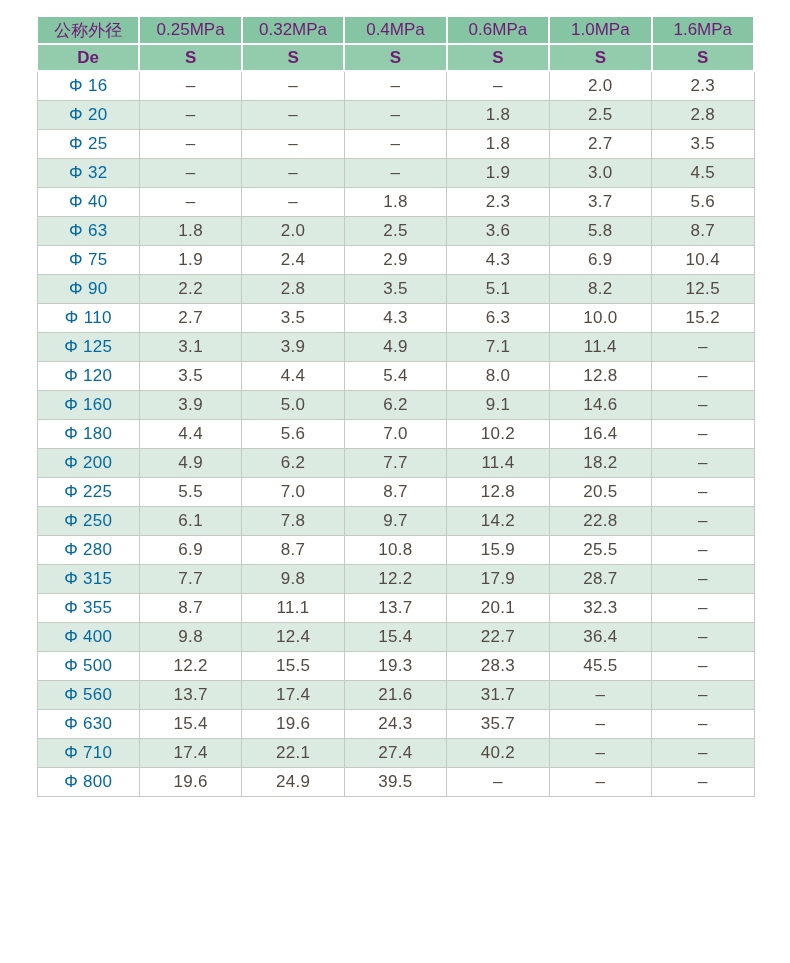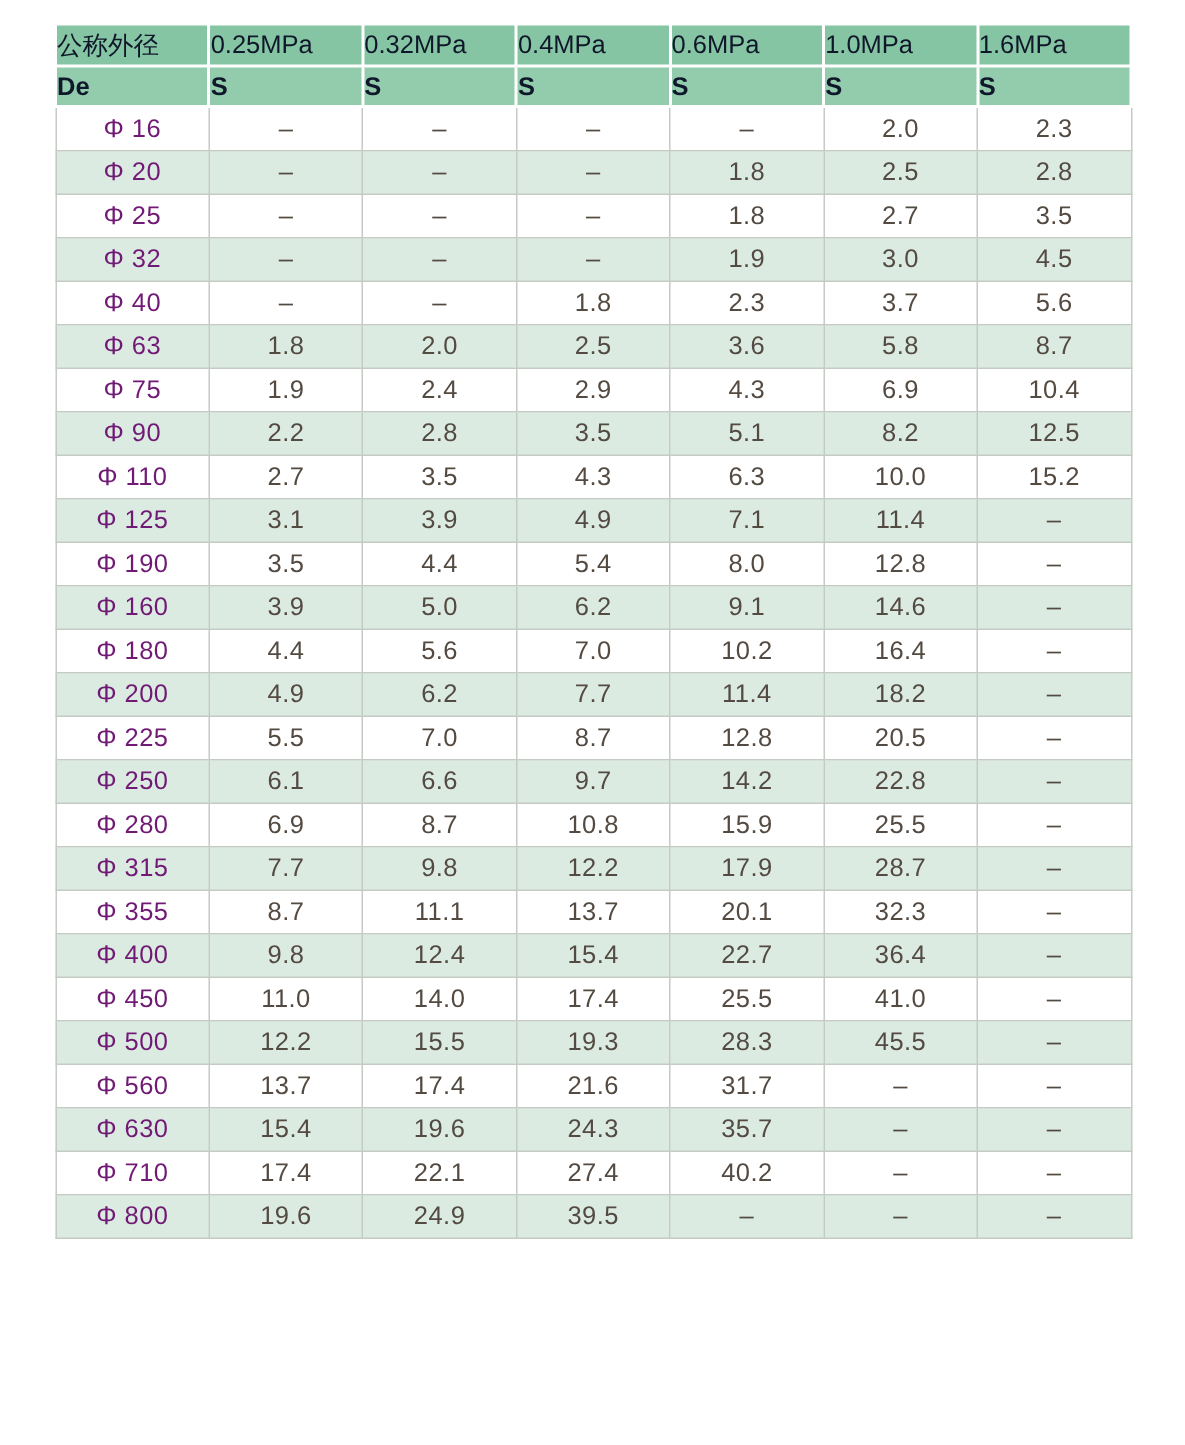--- a/index.html
+++ b/index.html
@@ -25,43 +25,43 @@
     width: 719px;
     border-collapse: collapse;
     table-layout: fixed;
     font-size: 17px;
   }
   thead th {
     background: #86c5a3;
     border: 2px solid #ffffff;
     font-weight: normal;
     height: 26px;
-    text-align: left;
-    color: #0f172a;
+    text-align: center;
+    color: #701a75;
     padding: 0;
   }
   thead tr.sub-row th {
     background: #92ccac;
     height: 25px;
     font-weight: bold;
   }
   tbody td {
     border: 1px solid #c3cbc4;
     height: 28px;
     text-align: center;
     background: #ffffff;
     padding: 0;
     color: #534a42;
     letter-spacing: 0.3px;
   }
   tbody tr:nth-child(even) td {
     background: #dcebe2;
   }
   tbody td.c0 {
-    color: #701a75;
+    color: #0369a1;
   }
 </style>
 </head>
 <body>
 
 <div class="page">
   <table class="spec-table">
     <thead>
       <tr>
         <th>公称外径</th>
@@ -167,21 +167,21 @@
         <tr>
           <td class="c0">Φ 125</td>
           <td>3.1</td>
           <td>3.9</td>
           <td>4.9</td>
           <td>7.1</td>
           <td>11.4</td>
           <td>–</td>
         </tr>
         <tr>
-          <td class="c0">Φ 190</td>
+          <td class="c0">Φ 120</td>
           <td>3.5</td>
           <td>4.4</td>
           <td>5.4</td>
           <td>8.0</td>
           <td>12.8</td>
           <td>–</td>
         </tr>
         <tr>
           <td class="c0">Φ 160</td>
           <td>3.9</td>
@@ -214,21 +214,21 @@
           <td>5.5</td>
           <td>7.0</td>
           <td>8.7</td>
           <td>12.8</td>
           <td>20.5</td>
           <td>–</td>
         </tr>
         <tr>
           <td class="c0">Φ 250</td>
           <td>6.1</td>
-          <td>6.6</td>
+          <td>7.8</td>
           <td>9.7</td>
           <td>14.2</td>
           <td>22.8</td>
           <td>–</td>
         </tr>
         <tr>
           <td class="c0">Φ 280</td>
           <td>6.9</td>
           <td>8.7</td>
           <td>10.8</td>
@@ -257,29 +257,20 @@
         <tr>
           <td class="c0">Φ 400</td>
           <td>9.8</td>
           <td>12.4</td>
           <td>15.4</td>
           <td>22.7</td>
           <td>36.4</td>
           <td>–</td>
         </tr>
         <tr>
-          <td class="c0">Φ 450</td>
-          <td>11.0</td>
-          <td>14.0</td>
-          <td>17.4</td>
-          <td>25.5</td>
-          <td>41.0</td>
-          <td>–</td>
-        </tr>
-        <tr>
           <td class="c0">Φ 500</td>
           <td>12.2</td>
           <td>15.5</td>
           <td>19.3</td>
           <td>28.3</td>
           <td>45.5</td>
           <td>–</td>
         </tr>
         <tr>
           <td class="c0">Φ 560</td>

